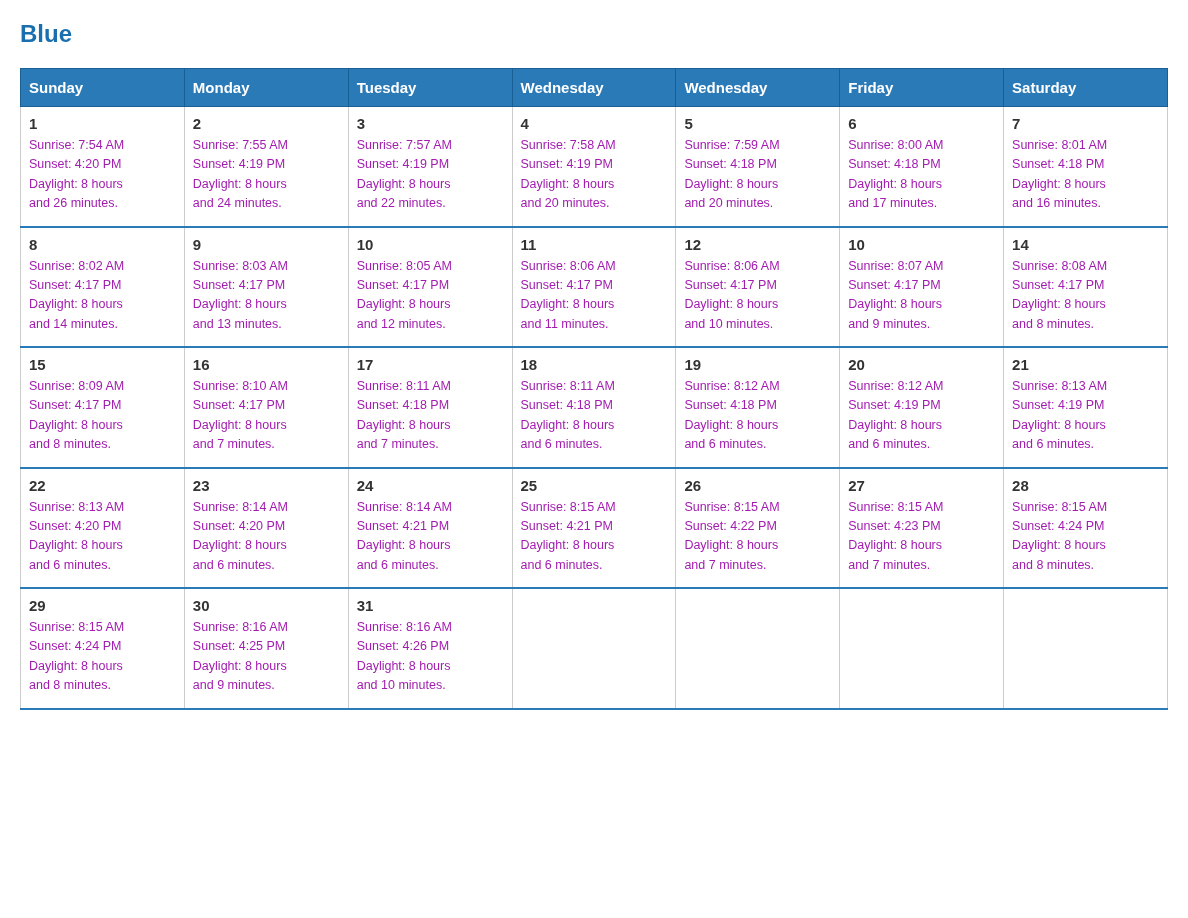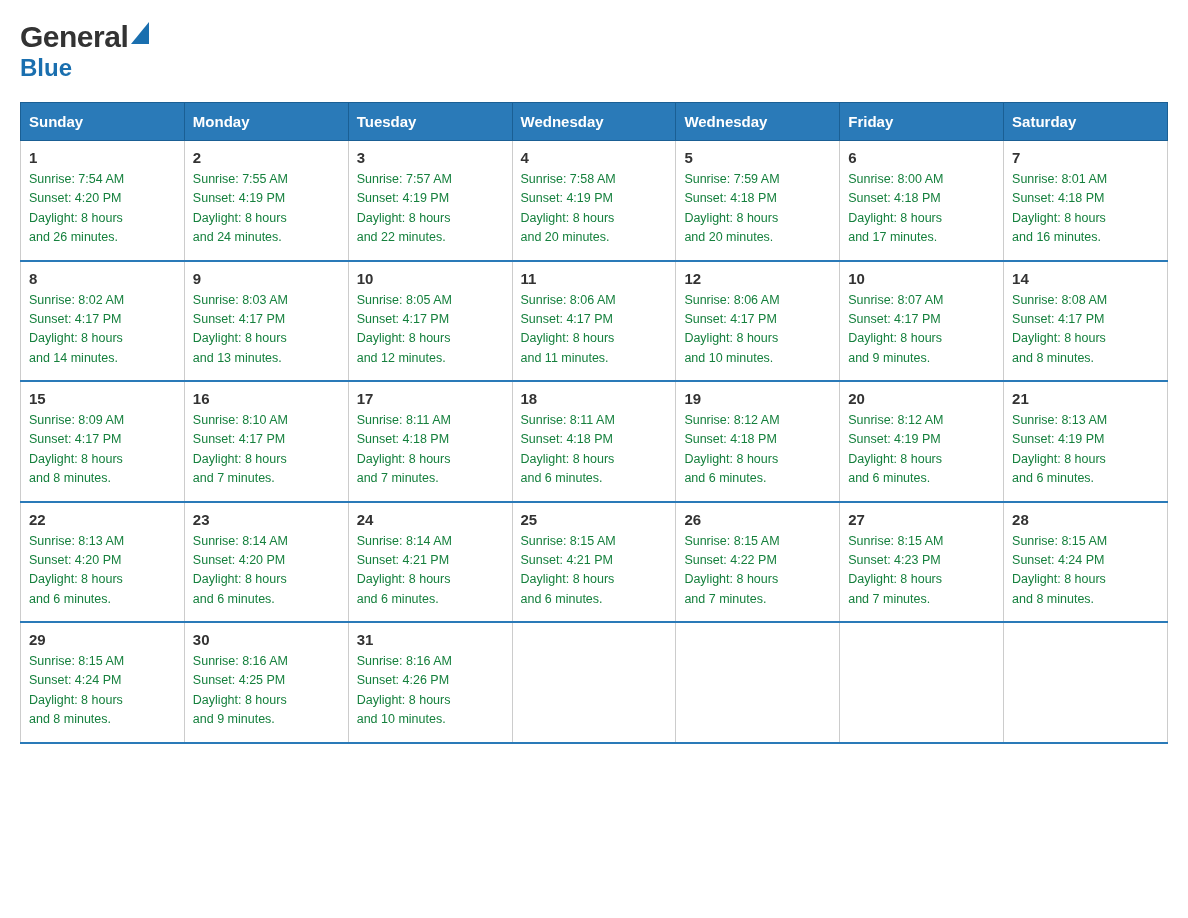--- a/index.html
+++ b/index.html
@@ -59,47 +59,39 @@
       min-height: 90px;
     }
     tbody tr td .day-num {
       font-size: 15px;
       font-weight: bold;
       display: block;
       margin-bottom: 4px;
     }
     tbody tr td .day-info {
       line-height: 1.55;
-      color: #15803d;
+      color: #a21caf;
     }
     tbody tr {
       border-bottom: 2px solid #2a7ab8;
     }
     .logo-general {
       font-size: 30px;
       font-weight: bold;
       color: #333;
       letter-spacing: -0.5px;
     }
     .logo-row1 { display: flex; align-items: center; }
     .logo-row2 { color: #1a6faf; font-size: 24px; font-weight: bold; }
   </style>
 </head>
 <body>
 
 <div class="header">
   <div class="logo">
-    <div class="logo-row1">
-      <span class="logo-general">General</span>
-      <span style="display:inline-block;margin-left:3px;margin-bottom:4px;">
-        <svg width="18" height="22" viewBox="0 0 18 22">
-            <polygon points="0,22 18,22 18,0" fill="#1a6faf"></polygon>
-          </svg>
-      </span>
-    </div>
     <div class="logo-row2">Blue</div>
   </div>
   <div class="title-section">
     <div class="month-title"></div>
     <div class="location"></div>
   </div>
 </div>
 
 <table>
   <thead>

